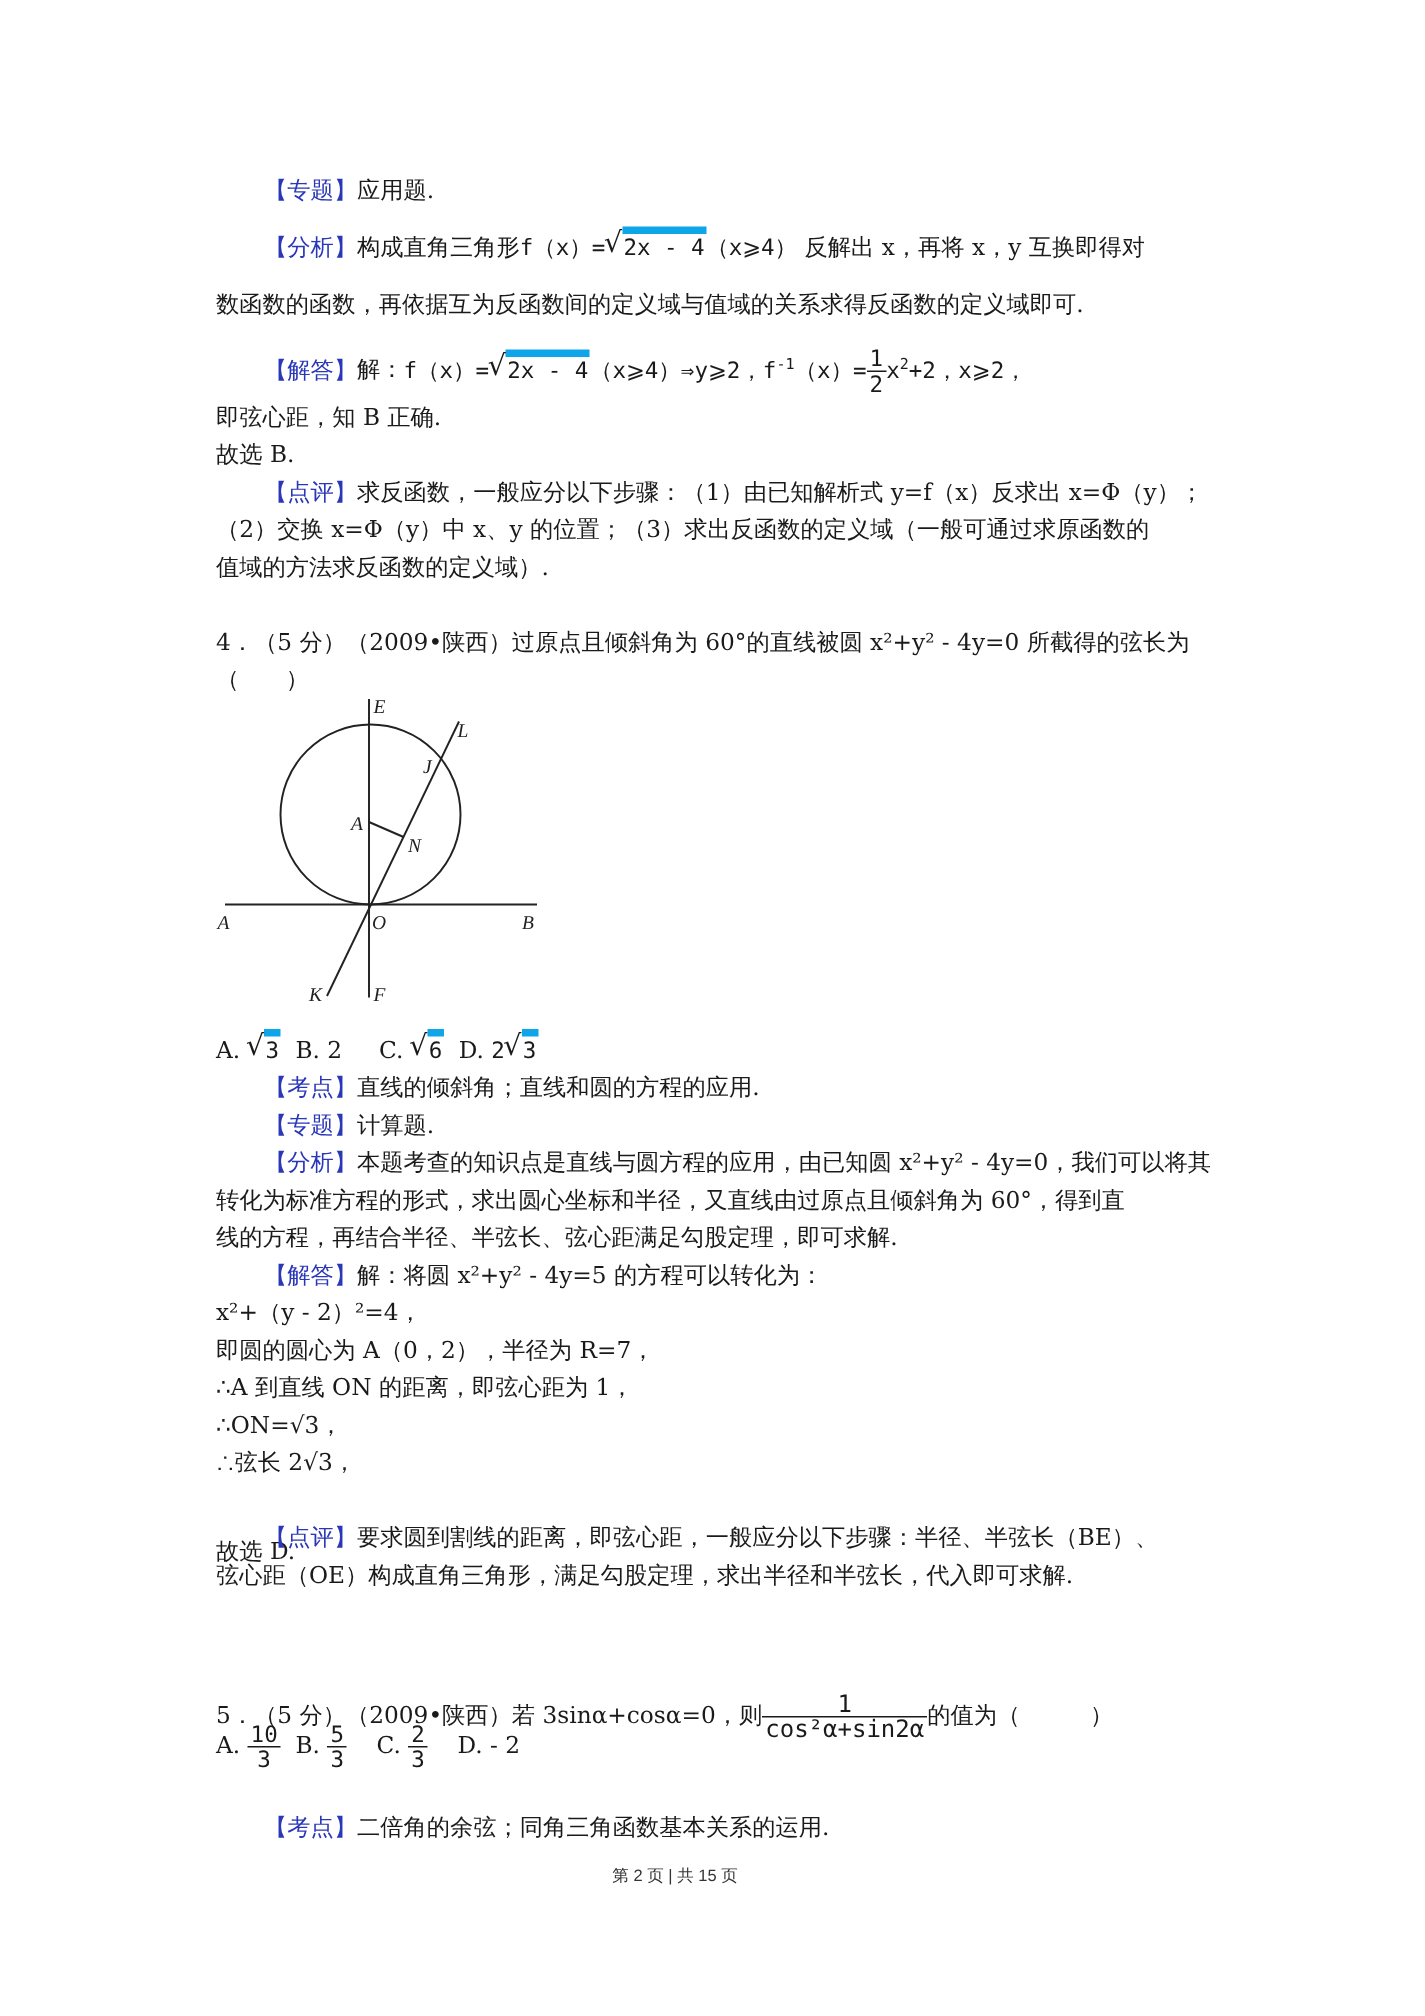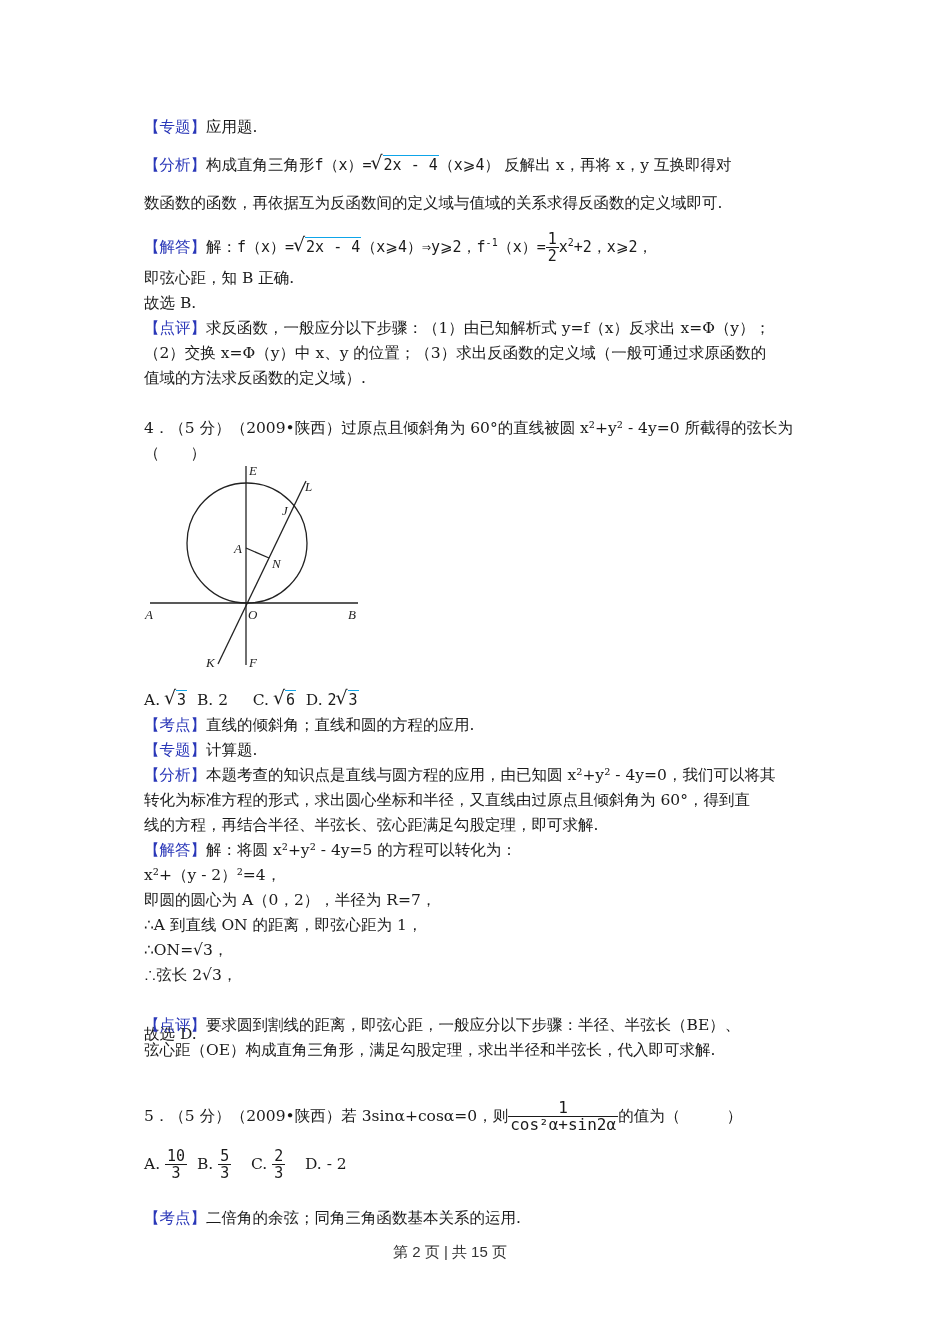--- a/index.html
+++ b/index.html
@@ -6,36 +6,36 @@
   body {
     width: 950px; height: 1344px; position: relative; overflow: hidden;
     font-family: "DejaVu Serif", "Liberation Serif", serif;
     color: #1a1a1a;
   }
   .page { position: absolute; left: 144px; top: 0; width: 670px; }
   .line {
     position: absolute; left: 0; white-space: nowrap;
     font-size: 15.5px; line-height: 20px;
   }
-  .tag { color: #2a37b8; }
+  .tag { color: #2a37b8; margin-left: 32px; }
   .m { font-family: "DejaVu Sans Mono", "Liberation Mono", monospace; font-size: 15px; }
   .sqrt { display: inline-block; position: relative; padding-left: 11px; }
   .sqrt::before {
     content: "√"; position: absolute; left: -1px; top: -3px; font-size: 19px;
     font-family: "DejaVu Sans", sans-serif;
   }
-  .sqrt .rad { border-top: 1px solid #0ea5e9; padding: 0 1px; }
+  .sqrt .rad { border-top: 5px solid #0ea5e9; padding: 0 1px; }
   sup { font-size: 10px; vertical-align: 6px; line-height: 0; }
   .frac { display: inline-block; vertical-align: middle; text-align: center; line-height: 16px; }
   .frac .num { display: block; border-bottom: 1px solid #1a1a1a; padding: 0 2px; }
   .frac .den { display: block; padding: 0 2px; }
   .diagram { position: absolute; left: 140px; top: 460px; width: 230px; height: 220px; }
   .footer {
     position: absolute; left: 0; width: 900px; top: 1243px; text-align: center;
-    font-family: "Liberation Sans", sans-serif; font-size: 15px; color: #333;
+    font-family: "Liberation Sans", sans-serif; font-size: 11px; color: #333;
   }
 </style>
 </head>
 <body>
 
 <div class="page">
 
   <div class="line" style="top:117px">
     <span class="tag">【专题】</span><span>应用题.</span>
   </div>
@@ -87,21 +87,21 @@
   <div class="line" style="top:915px">∴A 到直线 ON 的距离，即弦心距为 1，</div>
   <div class="line" style="top:940px">∴ON=√3，</div>
   <div class="line" style="top:965px">∴弦长 2√3，</div>
   <div class="line" style="top:1024px">故选 D.</div>
 
   <div class="line" style="top:1015px">
     <span class="tag">【点评】</span><span>要求圆到割线的距离，即弦心距，一般应分以下步骤：半径、半弦长（BE）、</span>
   </div>
   <div class="line" style="top:1040px">弦心距（OE）构成直角三角形，满足勾股定理，求出半径和半弦长，代入即可求解.</div>
 
-  <div class="line" style="top:1100px">
+  <div class="line" style="top:1128px">
     <span>5．（5 分）（2009•陕西）若 3sinα+cosα=0，则</span><span class="frac m" style="font-size:16px;"><span class="num">1</span><span class="den">cos²α+sin2α</span></span><span>的值为（　　　）</span>
   </div>
 
   <div class="line" style="top:1148px">
     <span>A.</span> <span class="frac m"><span class="num">10</span><span class="den">3</span></span>&nbsp;
     <span>B.</span> <span class="frac m"><span class="num">5</span><span class="den">3</span></span>&nbsp;&nbsp;&nbsp;
     <span>C.</span> <span class="frac m"><span class="num">2</span><span class="den">3</span></span>&nbsp;&nbsp;&nbsp;
     <span>D.</span>&nbsp;<span>- 2</span>
   </div>
 

